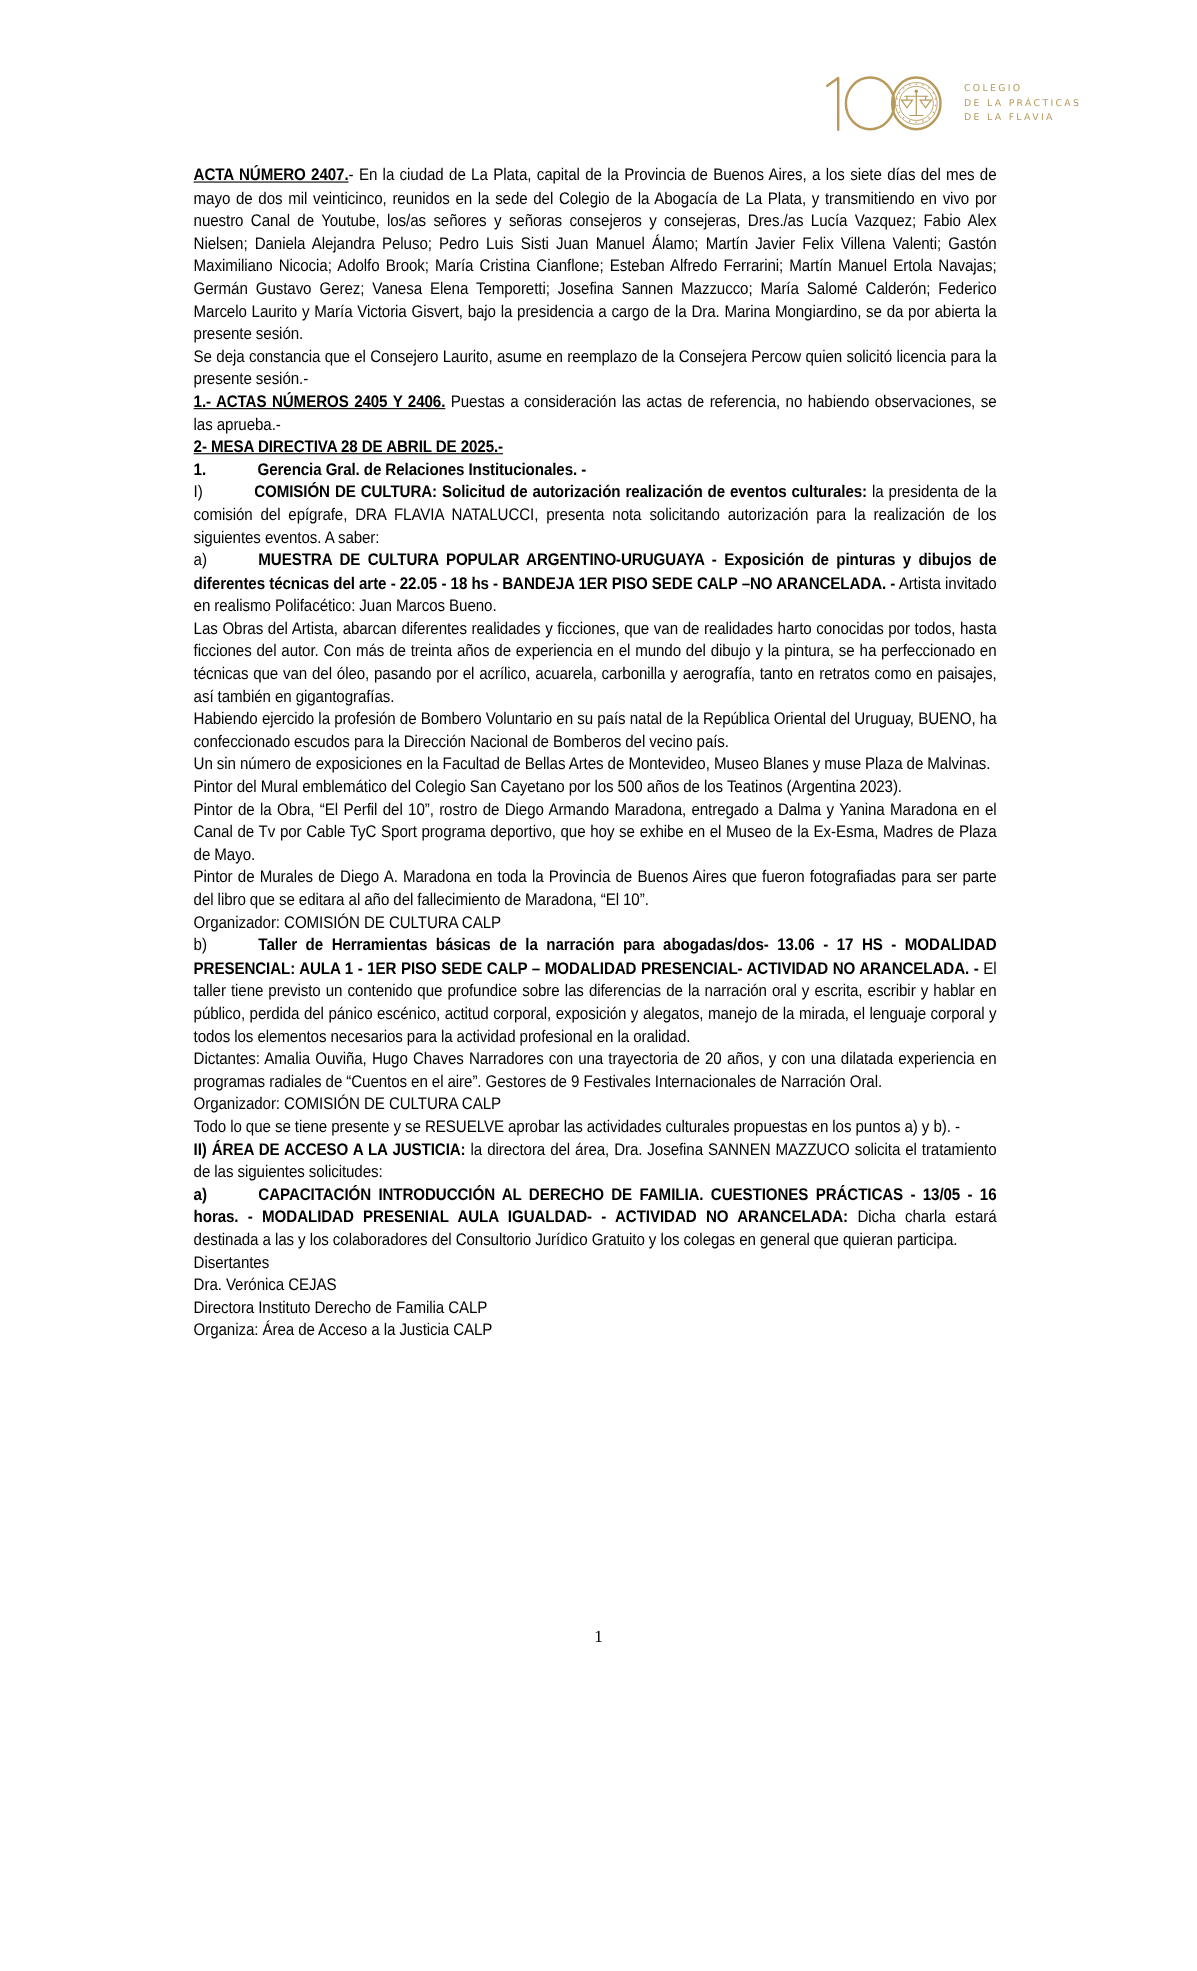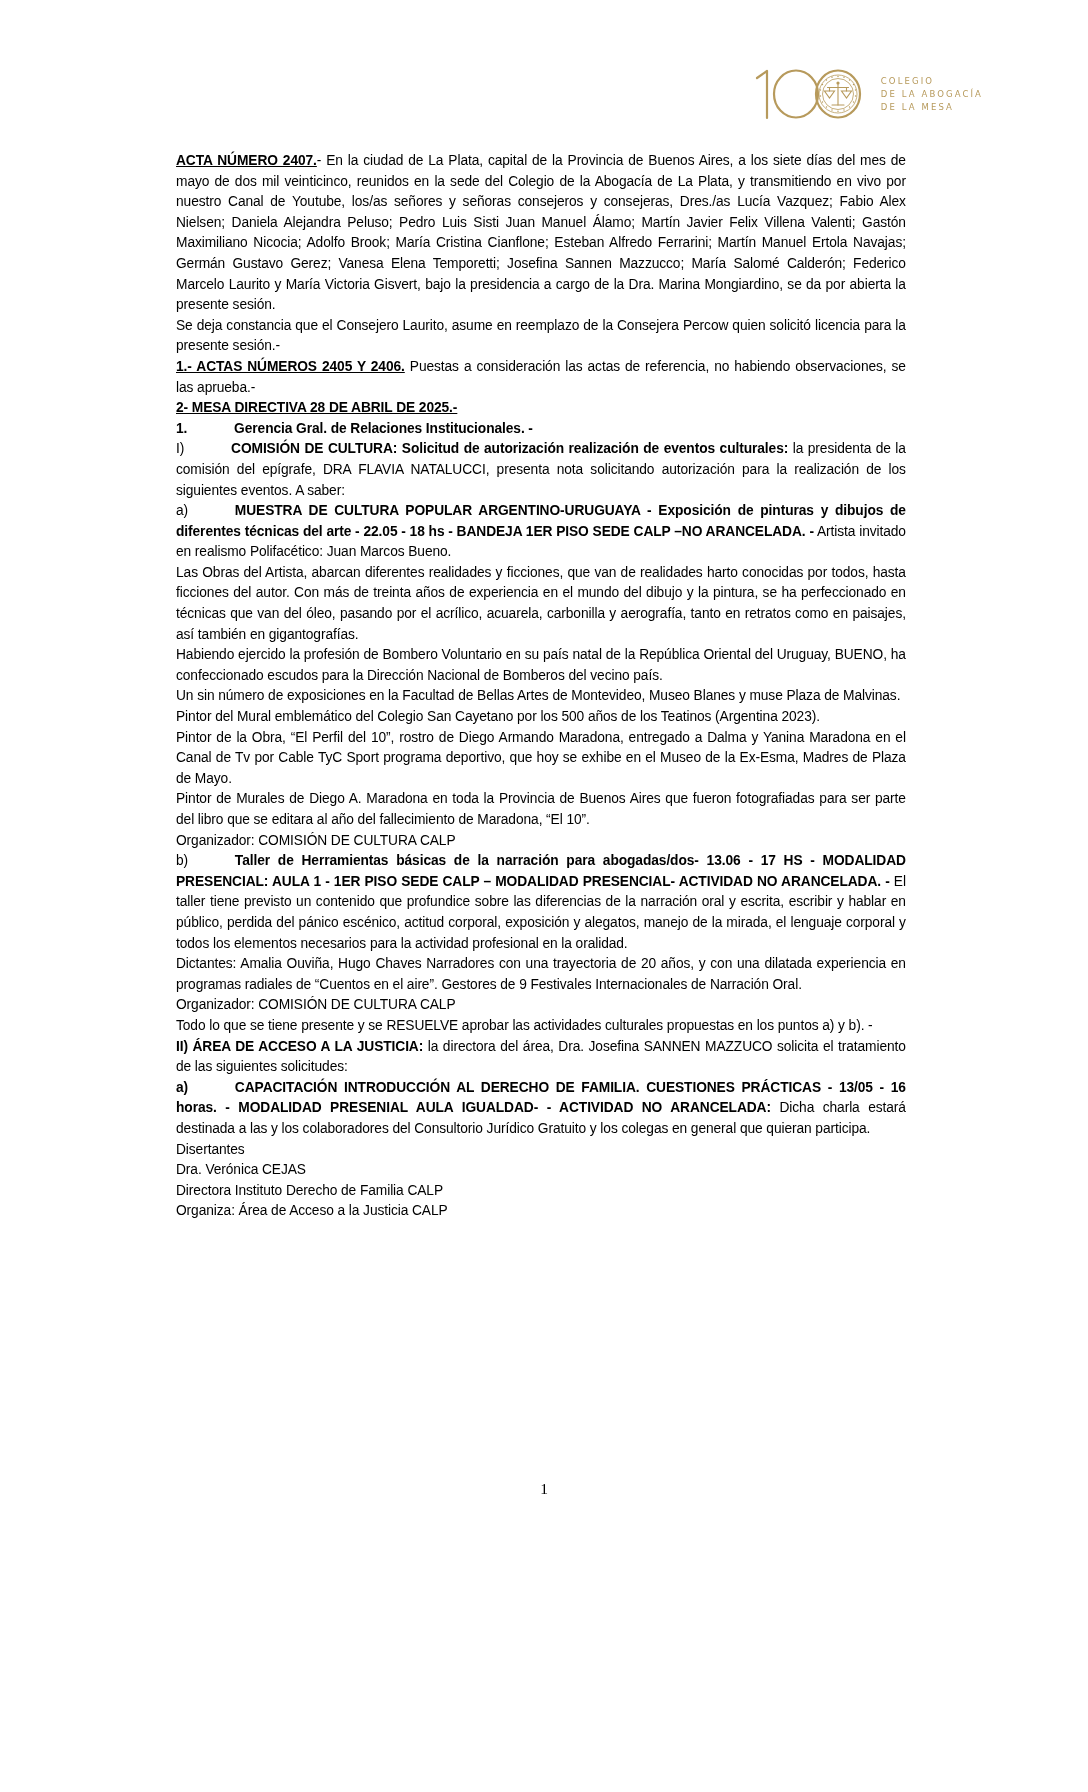--- a/index.html
+++ b/index.html
@@ -139,22 +139,22 @@
           <line x1="95.5" y1="25.5" x2="95.5" y2="29"></line>
           <path d="M73.5 29 L83.5 29 L78.5 36 Z"></path>
           <path d="M90.5 29 L100.5 29 L95.5 36 Z"></path>
           <circle cx="87" cy="21" r="1.6" fill="#b79a5c" stroke="none"></circle>
         </g>
       </svg>
     </div>
 
     <div class="logo-text">
       <span>COLEGIO</span>
-      <span>DE LA ABOGACÍA</span>
-      <span>DE LA MESA</span>
+      <span>DE LA PRÁCTICAS</span>
+      <span>DE LA FLAVIA</span>
     </div>
   </div>
 
   <div class="doc" id="doc-body">
       <p><span class="ub">ACTA NÚMERO 2407.</span><span>- En la ciudad de La Plata, capital de la Provincia de Buenos Aires, a los siete días del mes de mayo de dos mil veinticinco, reunidos en la sede del Colegio de la Abogacía de La Plata, y transmitiendo en vivo por nuestro Canal de Youtube, los/as señores y señoras consejeros y consejeras, Dres./as Lucía Vazquez; Fabio Alex Nielsen; Daniela Alejandra Peluso; Pedro Luis Sisti Juan Manuel Álamo; Martín Javier Felix Villena Valenti; Gastón Maximiliano Nicocia; Adolfo Brook; María Cristina Cianflone; Esteban Alfredo Ferrarini; Martín Manuel Ertola Navajas; Germán Gustavo Gerez; Vanesa Elena Temporetti; Josefina Sannen Mazzucco; María Salomé Calderón; Federico Marcelo Laurito y María Victoria Gisvert, bajo la presidencia a cargo de la Dra. Marina Mongiardino, se da por abierta la presente sesión.</span></p>
       <p><span>Se deja constancia que el Consejero Laurito, asume en reemplazo de la Consejera Percow quien solicitó licencia para la presente sesión.-</span></p>
       <p><span class="ub">1.- ACTAS NÚMEROS 2405 Y 2406.</span><span> Puestas a consideración las actas de referencia, no habiendo observaciones, se las aprueba.-</span></p>
       <p><span class="ub">2- MESA DIRECTIVA 28 DE ABRIL DE 2025.-</span></p>
       <p><span class="b">1.</span><span class="tab">&nbsp;</span><span class="b">Gerencia Gral. de Relaciones Institucionales. -</span></p>
       <p><span>I)</span><span class="tab">&nbsp;</span><span class="b">COMISIÓN DE CULTURA:  Solicitud de autorización realización de eventos culturales:</span><span> la presidenta de la comisión del epígrafe, DRA FLAVIA NATALUCCI, presenta nota solicitando autorización para la realización de los siguientes eventos. A saber:</span></p>

